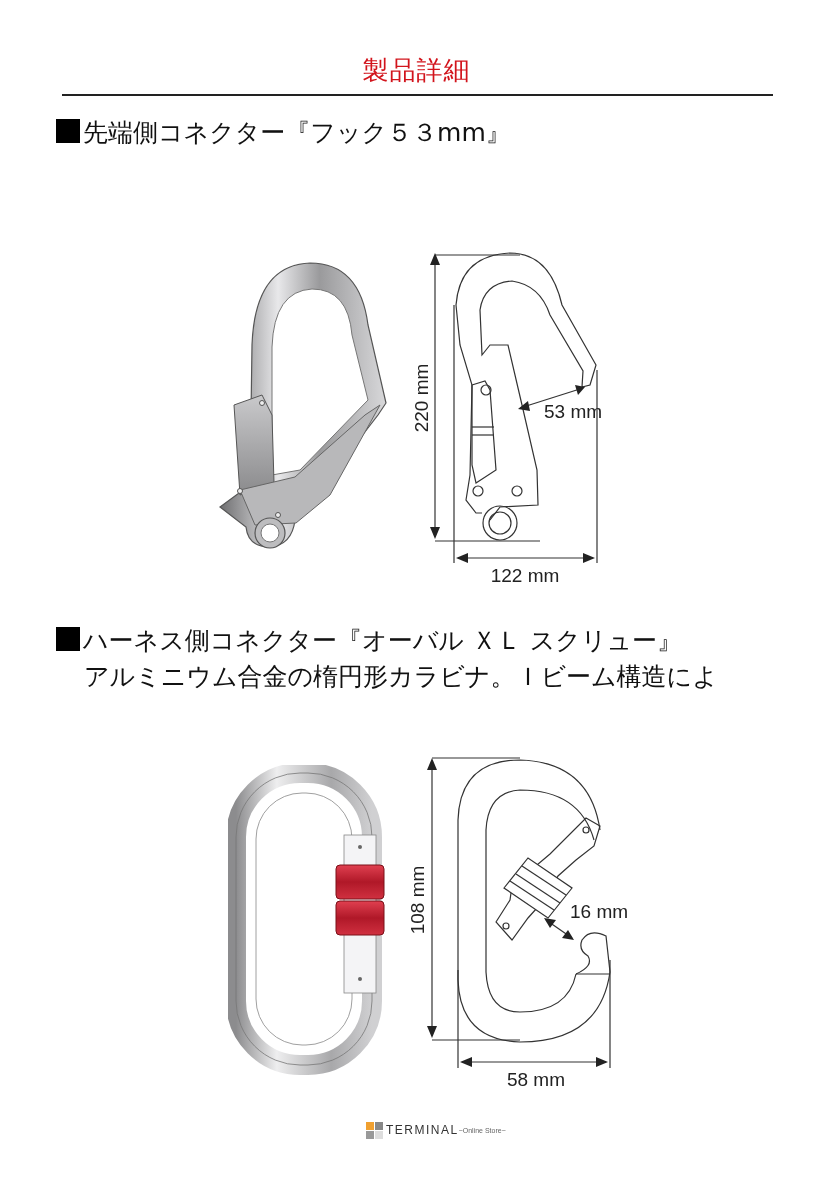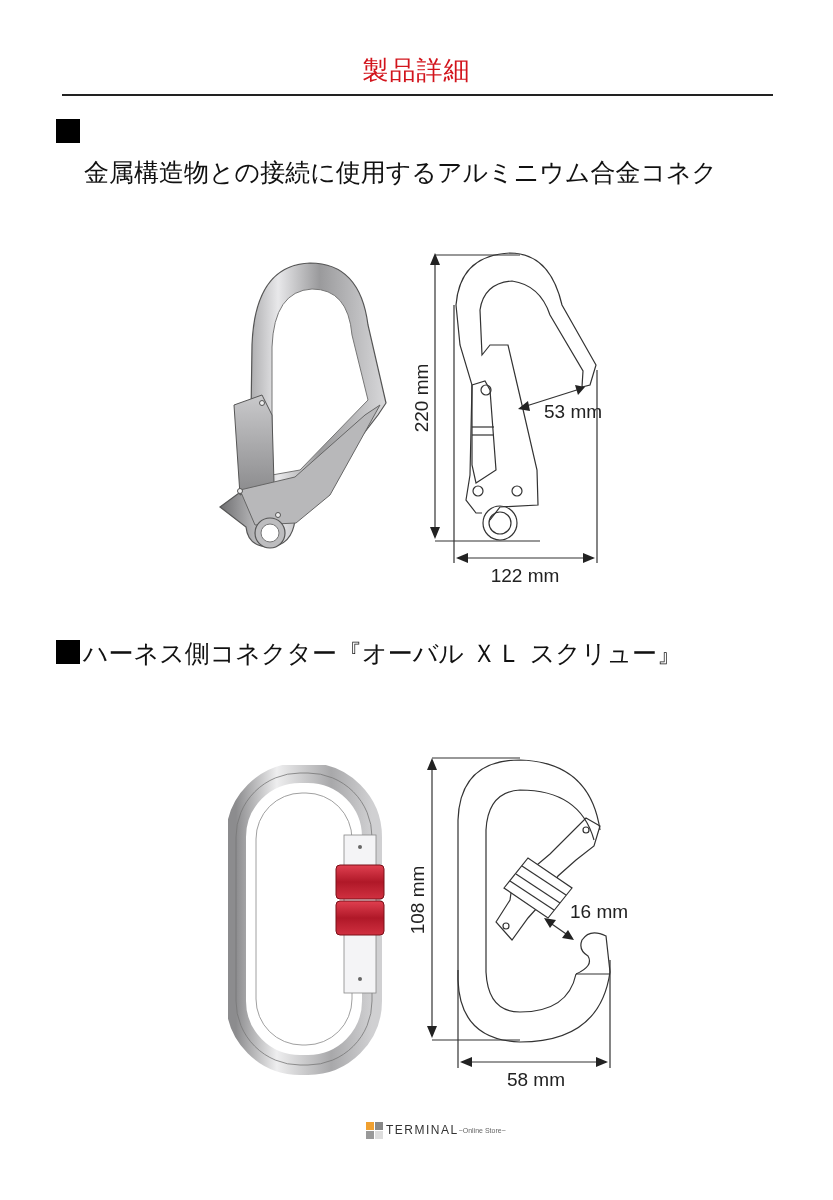--- a/index.html
+++ b/index.html
@@ -39,24 +39,23 @@
     .logo-sub { font-family: "Liberation Sans", sans-serif; font-size: 7px; color: #666; margin-top: 1px; }
   </style>
 </head>
 <body>
 
 <div class="page-title">製品詳細</div>
 <div class="title-rule"></div>
 
 <div class="section" style="top:0;">
   <div class="heading" style="top:116px;">
-    <span class="bullet"></span>
+    <span class="bullet"></span><span>先端側コネクター『フック５３mm』</span>
   </div>
   <div class="desc" style="top:152px;">
-    <div>金属構造物との接続に使用するアルミニウム合金コネク</div>
   </div>
 
   <div class="photo" style="left:200px; top:255px;">
     <svg width="200" height="310" viewBox="0 0 200 310">
       <defs>
         <linearGradient id="metal1" x1="0" y1="0" x2="1" y2="0">
           <stop offset="0" stop-color="#6e6e70"></stop>
           <stop offset="0.35" stop-color="#e8e8ea"></stop>
           <stop offset="0.6" stop-color="#9a9a9c"></stop>
           <stop offset="1" stop-color="#d8d8da"></stop>
@@ -124,24 +123,25 @@
         <polygon points="185,142 175,140 178,150"></polygon>
       </g>
       <text class="dim-label" x="28" y="153" text-anchor="middle" transform="rotate(-90 28 153)">220 mm</text>
       <text class="dim-label" x="125" y="337" text-anchor="middle">122 mm</text>
       <text class="dim-label" x="144" y="173">53 mm</text>
     </svg>
   </div>
 </div>
 
 <div class="section" style="top:0;">
-  <div class="heading" style="top:637px;text-align:center;">
+  <div class="heading" style="top:624px;text-align:center;">
     <span class="bullet"></span><span>ハーネス側コネクター『オーバル ＸＬ スクリュー』</span>
   </div>
   <div class="desc" style="top:656px;">
+    <div>アルミニウム合金の楕円形カラビナ。Ｉビーム構造によ</div>
   </div>
 
   <div class="photo" style="left:228px; top:765px;">
     <svg width="160" height="310" viewBox="0 0 160 310">
       <defs>
         <linearGradient id="metal2" x1="0" y1="0" x2="1" y2="0">
           <stop offset="0" stop-color="#8c8c8e"></stop>
           <stop offset="0.3" stop-color="#eeeeef"></stop>
           <stop offset="0.7" stop-color="#a8a8aa"></stop>
           <stop offset="1" stop-color="#d0d0d2"></stop>

